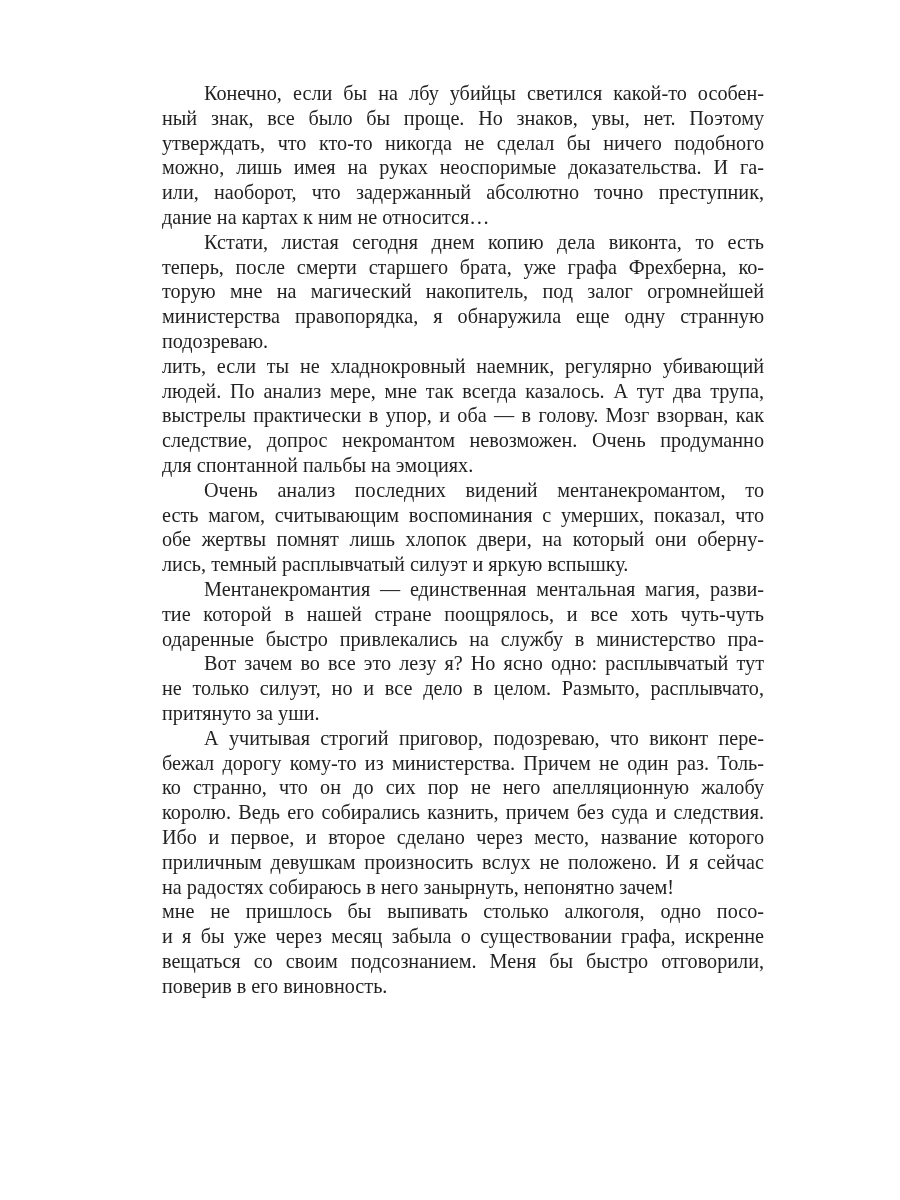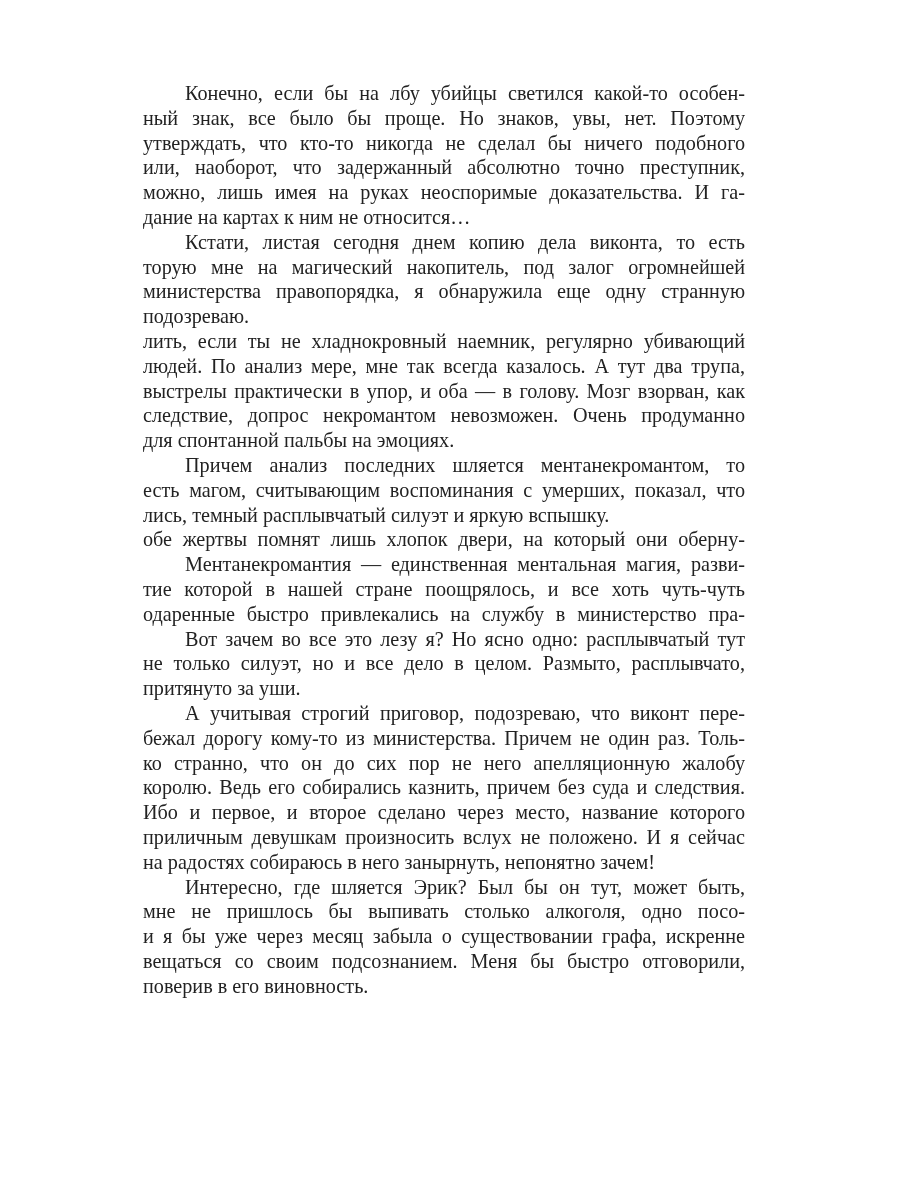--- a/index.html
+++ b/index.html
@@ -8,21 +8,21 @@
       background: #ffffff;
     }
     body {
       width: 900px;
       height: 1200px;
       position: relative;
       overflow: hidden;
     }
     .page {
       position: absolute;
-      left: 143px;
+      left: 162px;
       top: 81px;
       width: 602px;
       font-family: "Liberation Serif", "DejaVu Serif", serif;
       font-size: 20.2px;
       line-height: 24.8px;
       color: #222222;
     }
     .line {
       display: block;
       white-space: nowrap;
@@ -39,45 +39,46 @@
   </style>
 </head>
 <body>
 
 <div class="page">
 
   <div>
     <span class="line indent">Конечно, если бы на лбу убийцы светился какой-то особен-</span>
     <span class="line">ный знак, все было бы проще. Но знаков, увы, нет. Поэтому</span>
     <span class="line">утверждать, что кто-то никогда не сделал бы ничего подобного</span>
+    <span class="line">можно, лишь имея на руках неоспоримые доказательства. И га-</span>
     <span class="line">или, наоборот, что задержанный абсолютно точно преступник,</span>
-    <span class="line">можно, лишь имея на руках неоспоримые доказательства. И га-</span>
     <span class="line last">дание на картах к ним не относится…</span>
   </div>
 
   <div>
     <span class="line indent">Кстати, листая сегодня днем копию дела виконта, то есть</span>
+    <span class="line">теперь, после смерти старшего брата, уже графа Фрехберна, ко-</span>
     <span class="line">торую мне на магический накопитель, под залог огромнейшей</span>
     <span class="line">министерства правопорядка, я обнаружила еще одну странную</span>
     <span class="line last">подозреваю.</span>
   </div>
 
   <div>
     <span class="line">лить, если ты не хладнокровный наемник, регулярно убивающий</span>
     <span class="line">людей. По анализ мере, мне так всегда казалось. А тут два трупа,</span>
     <span class="line">выстрелы практически в упор, и оба — в голову. Мозг взорван, как</span>
     <span class="line">следствие, допрос некромантом невозможен. Очень продуманно</span>
     <span class="line last">для спонтанной пальбы на эмоциях.</span>
   </div>
 
   <div>
-    <span class="line indent">Причем анализ последних шляется ментанекромантом, то</span>
+    <span class="line indent">Очень анализ последних видений ментанекромантом, то</span>
     <span class="line">есть магом, считывающим воспоминания с умерших, показал, что</span>
+    <span class="line">обе жертвы помнят лишь хлопок двери, на который они оберну-</span>
     <span class="line last">лись, темный расплывчатый силуэт и яркую вспышку.</span>
-    <span class="line">обе жертвы помнят лишь хлопок двери, на который они оберну-</span>
   </div>
 
   <div>
     <span class="line indent">Ментанекромантия — единственная ментальная магия, разви-</span>
     <span class="line">тие которой в нашей стране поощрялось, и все хоть чуть-чуть</span>
     <span class="line">одаренные быстро привлекались на службу в министерство пра-</span>
   </div>
 
   <div>
     <span class="line indent">Вот зачем во все это лезу я? Но ясно одно: расплывчатый тут</span>
@@ -89,19 +90,18 @@
     <span class="line indent">А учитывая строгий приговор, подозреваю, что виконт пере-</span>
     <span class="line">бежал дорогу кому-то из министерства. Причем не один раз. Толь-</span>
     <span class="line">ко странно, что он до сих пор не него апелляционную жалобу</span>
     <span class="line">королю. Ведь его собирались казнить, причем без суда и следствия.</span>
     <span class="line">Ибо и первое, и второе сделано через место, название которого</span>
     <span class="line">приличным девушкам произносить вслух не положено. И я сейчас</span>
     <span class="line last">на радостях собираюсь в него занырнуть, непонятно зачем!</span>
   </div>
 
   <div>
-    <span class="line indent">Интересно, где шляется Эрик? Был бы он тут, может быть,</span>
     <span class="line">мне не пришлось бы выпивать столько алкоголя, одно посо-</span>
     <span class="line">и я бы уже через месяц забыла о существовании графа, искренне</span>
     <span class="line">вещаться со своим подсознанием. Меня бы быстро отговорили,</span>
     <span class="line last">поверив в его виновность.</span>
   </div>
 </div>
 
 </body></html>

